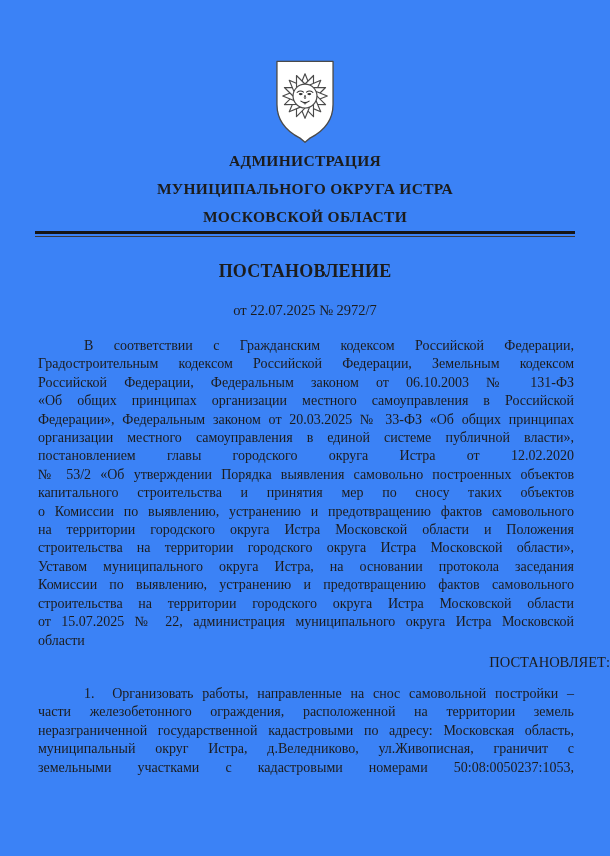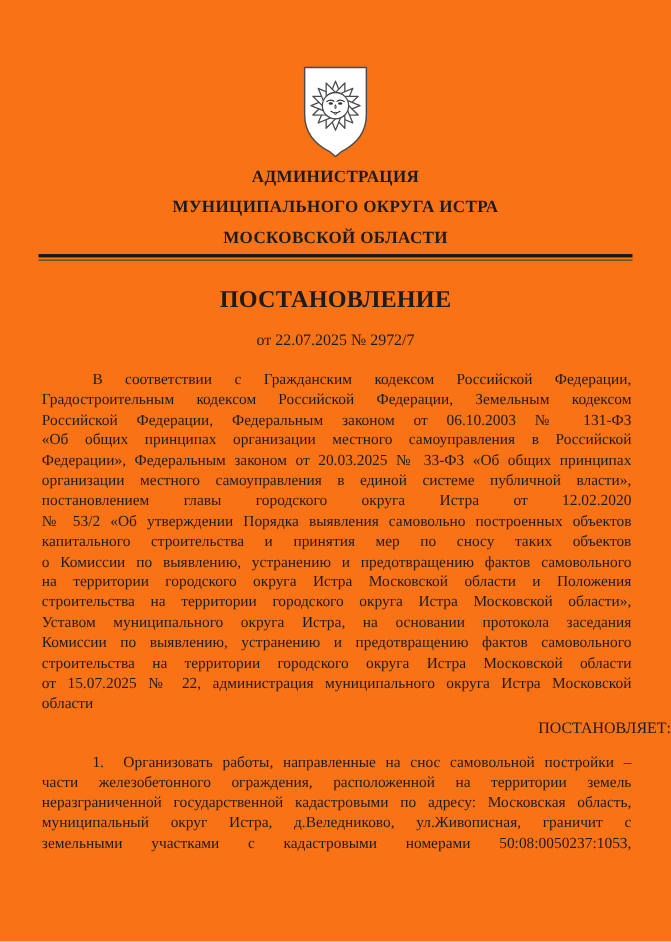--- a/index.html
+++ b/index.html
@@ -1,30 +1,30 @@
 <!DOCTYPE html>
 <html lang="ru"><head>
 <meta charset="utf-8">
 <style>
   html,body{margin:0;padding:0;background:#ffffff;}
   body{
     width:610px;height:856px;
     font-family:"Liberation Serif","DejaVu Serif",serif;
     color:#1c1c1c;
   }
-  .page{position:relative;width:610px;height:856px;overflow:hidden;background:#f97316;}
+  .page{position:relative;width:610px;height:856px;overflow:hidden;background:#3b82f6;}
 
   .emblem-wrap{padding-top:58px;display:flex;justify-content:center;}
   .emblem-wrap svg{display:block;}
 
   .org{margin-top:3px;text-align:center;font-weight:bold;font-size:15.5px;line-height:28px;letter-spacing:0.3px;}
 
   .rule{margin:0 35px;height:2px;border-top:3px solid #161616;border-bottom:1px solid #3a3a3a;}
 
-  .doc-type{margin-top:25px;text-align:center;font-weight:bold;font-size:22px;line-height:19px;letter-spacing:0.2px;}
+  .doc-type{margin-top:25px;text-align:center;font-weight:bold;font-size:18px;line-height:19px;letter-spacing:0.2px;}
   .doc-date{margin-top:20px;text-align:center;font-size:14.5px;line-height:18px;}
 
   .subject{margin-top:26px;text-align:center;font-size:14.5px;line-height:18.5px;}
 
   .para{margin-left:38px;margin-right:36px;font-size:14px;line-height:18.4px;}
   .preamble{margin-top:18px;}
   .item{margin-top:13px;}
 
   .tl{text-align:justify;text-align-last:justify;}
   .tl-first{text-indent:46px;}

